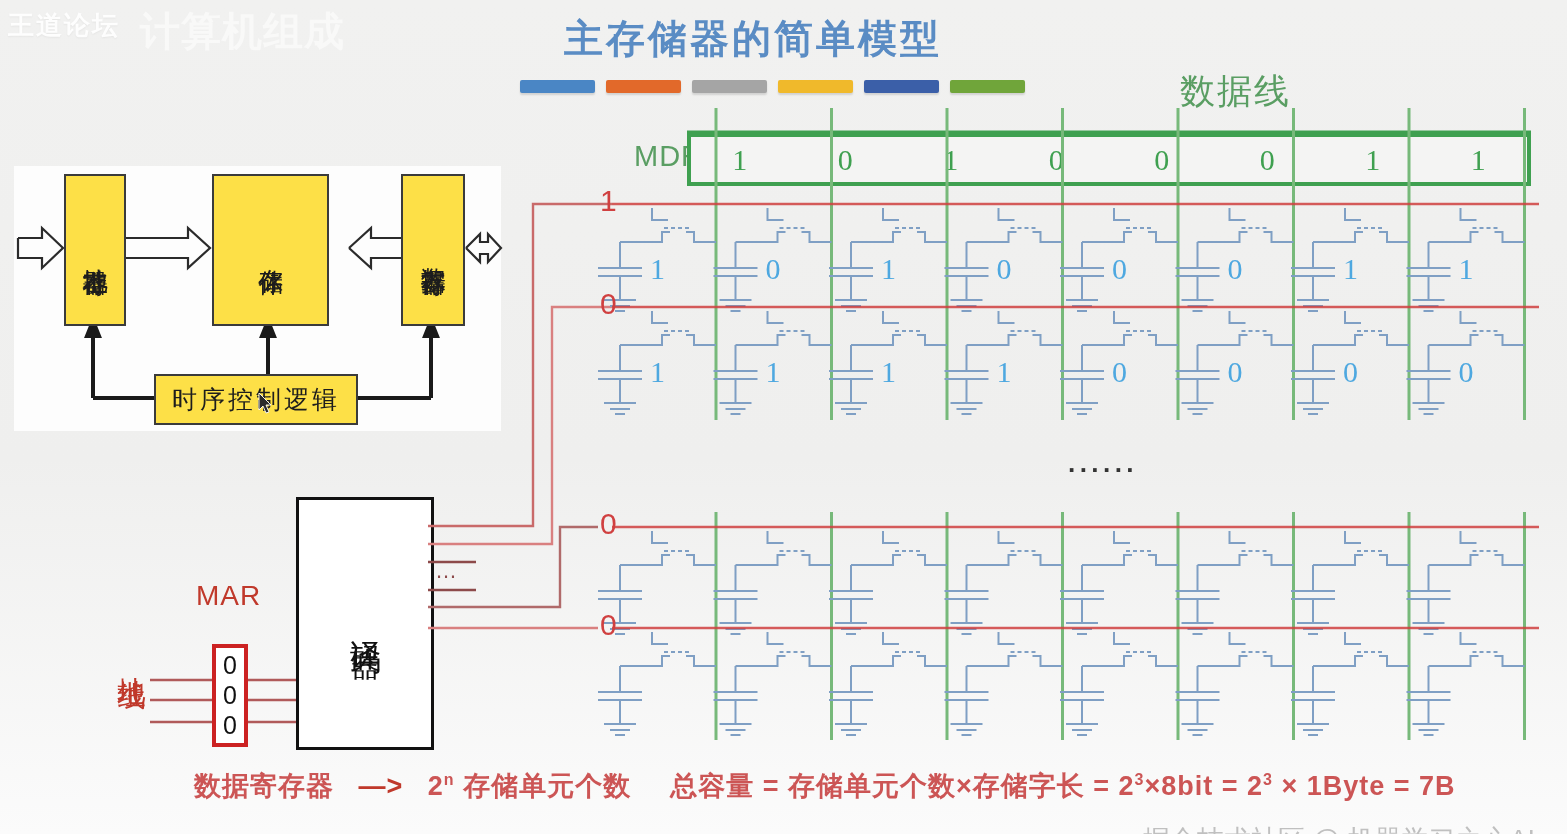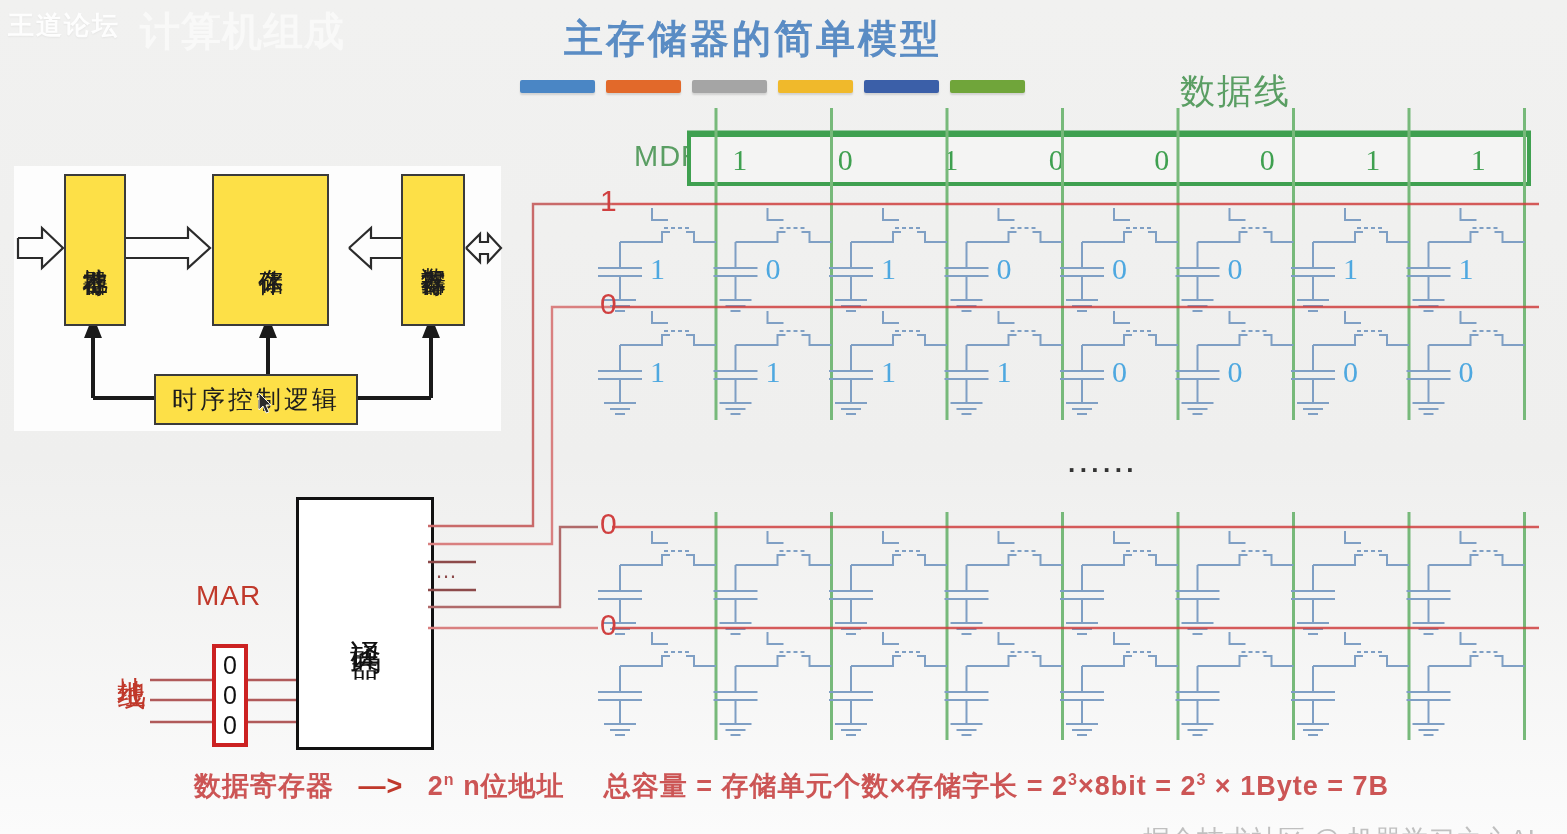--- a/index.html
+++ b/index.html
@@ -679,18 +679,18 @@
       <div class="rowlabel" style="left: 600px; top: 287px;">0</div>
       <div class="rowlabel" style="left: 600px; top: 507px;">0</div>
       <div class="rowlabel" style="left: 600px; top: 608px;">0</div>
     </div>
 
   <div class="ellipsis">······</div>
 
   <div class="formula">
     <span>数据寄存器</span>
     <span class="arrow">—&gt;</span>
-    <span>2</span><sup>n</sup><span> n位地址</span>
+    <span>2</span><sup>n</sup><span> 存储单元个数</span>
     <span class="gap"></span>
     <span>总容量 = 存储单元个数×存储字长 = 2</span><sup>3</sup><span>×8bit = 2</span><sup>3</sup><span> × 1Byte = 7B</span>
   </div>
 
 </div>
 
 </body></html>

